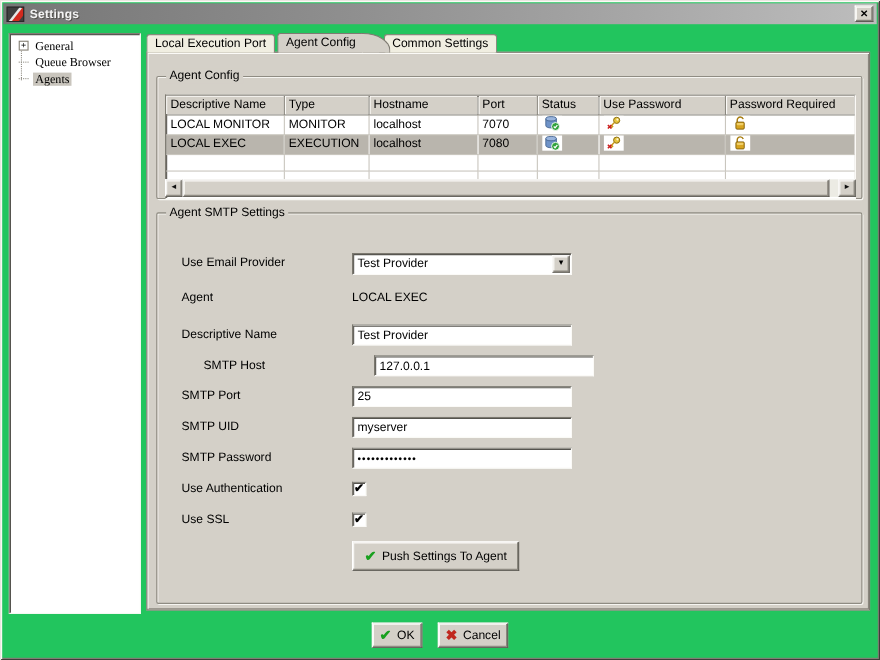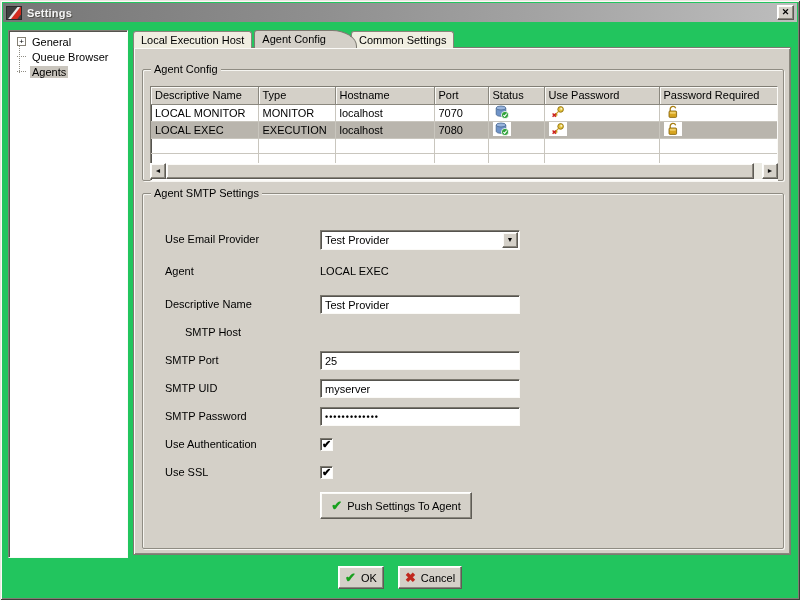--- a/index.html
+++ b/index.html
@@ -41,21 +41,21 @@
     box-shadow: inset 1px 1px 0 #55534e; padding:3px 2px;
   }
   .tree-item { position:relative; height:15px; display:flex; align-items:center; }
   .tree-vline { position:absolute; left:10px; top:12px; height:30px;
     border-left:1px dotted #8f8c83; }
   .expand-box { width:9px; height:9px; margin-left:6px; background:#fff;
     border:1px solid #847f74; font-size:8px; line-height:7px; text-align:center;
     flex:0 0 auto; }
   .tree-stub { width:9px; height:1px; margin-left:6px; border-top:1px dotted #8f8c83;
     flex:0 0 auto; }
-  .tree-label { margin-left:4px; padding:0 2px; white-space:nowrap; }
+  .tree-label { margin-left:4px; padding:0 2px; white-space:nowrap;font-family:Liberation Serif, serif; }
   .tree-label.selected { background:#c9c5bd; }
 
   
   .tabs { position:absolute; left:133px; top:30px; height:18px; display:flex;
     align-items:flex-end; z-index:5; }
   .tab {
     height:17px; padding:2px 7px 0 7px; margin-right:2px; background:#f0eee1;
     border:1px solid #88857a; border-bottom:none; border-radius:3px 3px 0 0;
     white-space:nowrap; position:relative; z-index:1;
   }
@@ -178,21 +178,21 @@
       <div class="tree-stub"></div>
       <span class="tree-label">Queue Browser</span>
     </div>
     <div class="tree-item">
       <div class="tree-stub"></div>
       <span class="tree-label selected">Agents</span>
     </div>
   </div>
 
   <div class="tabs">
-    <div class="tab">Local Execution Host</div>
+    <div class="tab">Local Execution Port</div>
     <div class="tab active">Agent Config</div>
     <div class="tab last">Common Settings</div>
   </div>
 
   <div class="panel">
 
     <div class="groupbox group-config">
       <span class="group-label">Agent Config</span>
 
       <div class="table-wrap">
@@ -339,20 +339,21 @@
         <div class="form-ctl static-value">LOCAL EXEC</div>
       </div>
 
       <div class="form-row" style="top:101px;">
         <span class="form-label">Descriptive Name</span>
         <input class="form-ctl textbox" value="Test Provider" style="">
       </div>
 
       <div class="form-row" style="top:129px;margin-left:20px;">
         <span class="form-label">SMTP Host</span>
+        <input class="form-ctl textbox" value="127.0.0.1" style="">
       </div>
 
       <div class="form-row" style="top:157px;">
         <span class="form-label">SMTP Port</span>
         <input class="form-ctl textbox" value="25" style="">
       </div>
 
       <div class="form-row" style="top:185px;">
         <span class="form-label">SMTP UID</span>
         <input class="form-ctl textbox" value="myserver" style="">

